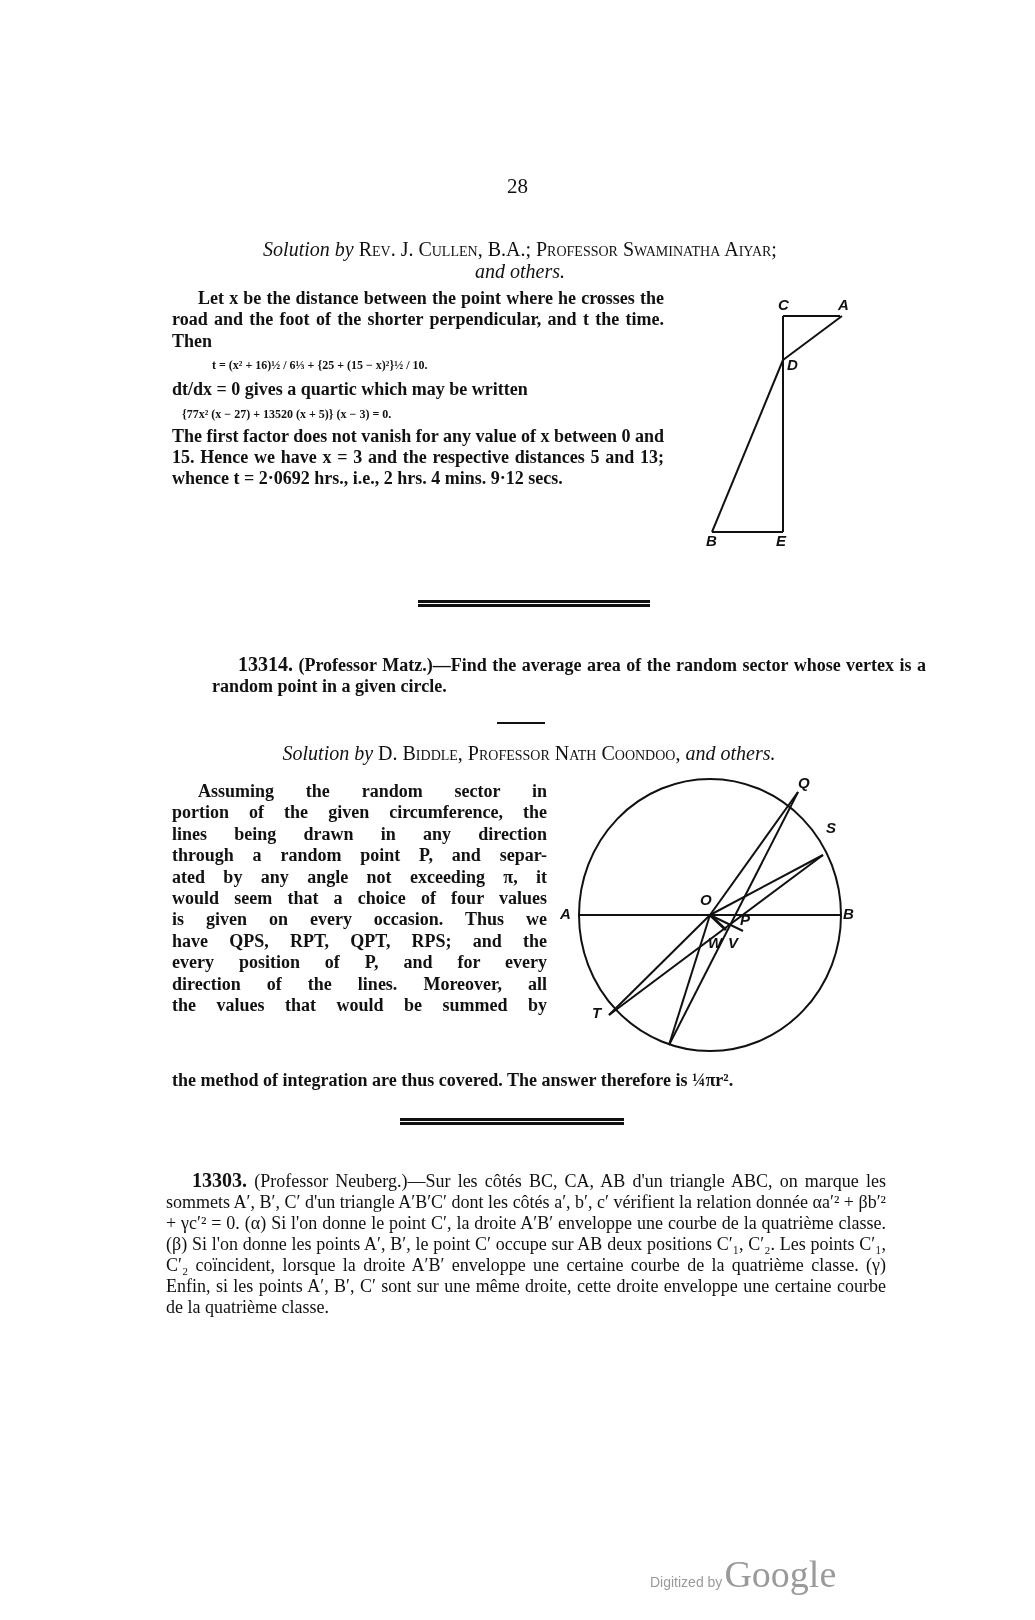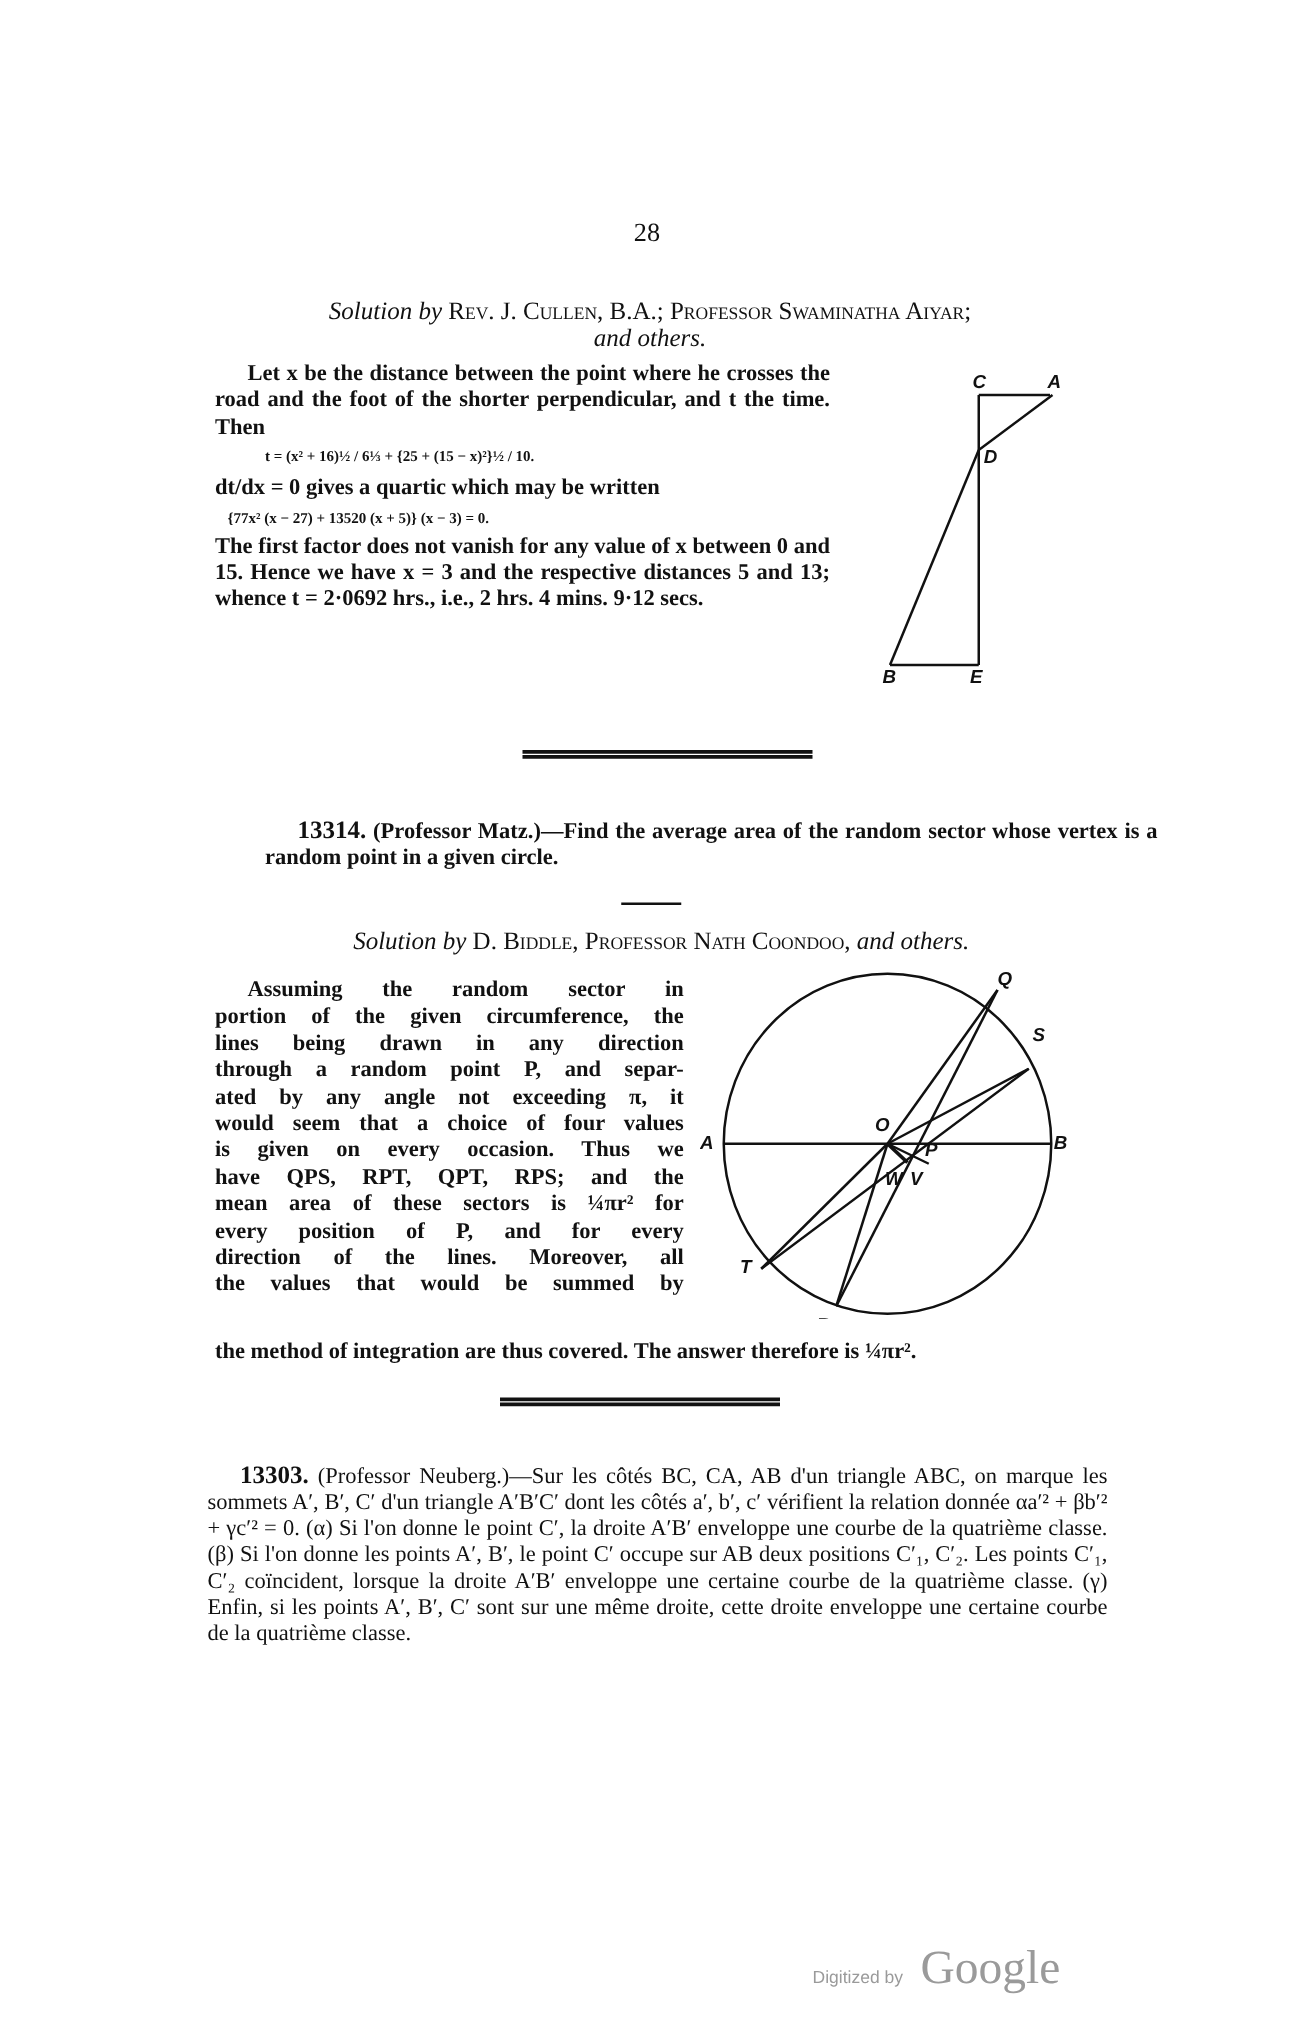--- a/index.html
+++ b/index.html
@@ -13,21 +13,21 @@
   .credit i { font-style: italic; }
   .sc { font-variant: small-caps; }
   .para { font-size: 18px; line-height: 21.4px; text-align: justify; font-weight: bold; }
   .para.light { font-weight: normal; }
   .indent { text-indent: 26px; }
   .eq { font-size: 12px; font-weight: bold; text-align: left; }
   .probnum { font-weight: bold; font-size: 20px; }
   .dbl-rule { height: 7px; border-top: 3px solid #111; border-bottom: 3px solid #111; box-sizing: border-box; }
   .short-rule { height: 2px; background: #111; }
   .watermark { left: 650px; top: 1552px; color: #9a9a9a; display: flex; align-items: baseline; }
-  .wm-small { font-family: "Liberation Sans", sans-serif; font-size: 14px; margin-right: 14px; }
+  .wm-small { font-family: "Liberation Sans", sans-serif; font-size: 14px; margin-right: 2px; }
   .wm-big { font-family: "Liberation Serif", serif; font-size: 38px; }
   svg text { font-family: "Liberation Sans", sans-serif; font-style: italic; font-weight: bold; font-size: 15px; fill: #111; }
   .lines-block > div { white-space: nowrap; }
 </style>
 </head>
 <body>
 
 <div class="abs pagenum">28</div>
 
 <div class="abs credit" style="top:238px;">
@@ -76,21 +76,20 @@
 
 <div class="abs lines-block para" style="left:172px; top:770px; width:375px;margin-top:11px;">
   <div style="text-align:justify;text-align-last:justify;padding-left:26px;">Assuming the random sector in</div>
   <div style="text-align:justify;text-align-last:justify;">portion of the given circumference, the</div>
   <div style="text-align:justify;text-align-last:justify;">lines being drawn in any direction</div>
   <div style="text-align:justify;text-align-last:justify;">through a random point P, and separ-</div>
   <div style="text-align:justify;text-align-last:justify;">ated by any angle not exceeding π, it</div>
   <div style="text-align:justify;text-align-last:justify;">would seem that a choice of four values</div>
   <div style="text-align:justify;text-align-last:justify;">is given on every occasion. Thus we</div>
   <div style="text-align:justify;text-align-last:justify;">have QPS, RPT, QPT, RPS; and the</div>
-  <div style="text-align:justify;text-align-last:justify;">mean area of these sectors is ¼πr² for</div>
   <div style="text-align:justify;text-align-last:justify;">every position of P, and for every</div>
   <div style="text-align:justify;text-align-last:justify;">direction of the lines. Moreover, all</div>
   <div style="text-align:justify;text-align-last:justify;">the values that would be summed by</div>
 </div>
 
 <div class="abs para" style="left:172px; top:1070px; width:714px; white-space:nowrap;">the method of integration are thus covered. The answer therefore is ¼πr².</div>
 
 <svg class="abs" style="left:560px; top:775px;" width="310" height="280">
   <g stroke="#111" stroke-width="2" fill="none">
     <ellipse cx="150" cy="140" rx="131" ry="136"></ellipse>

